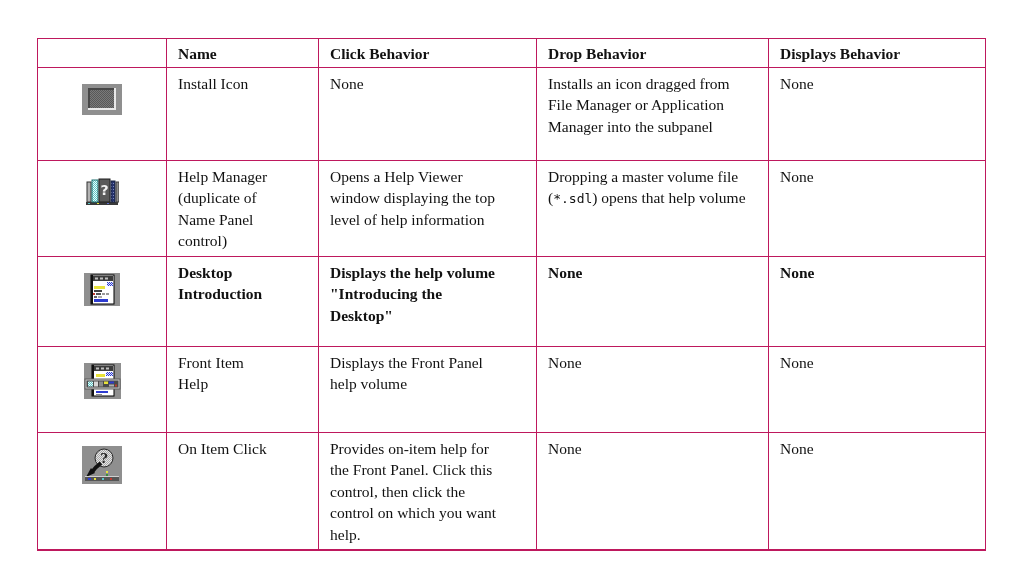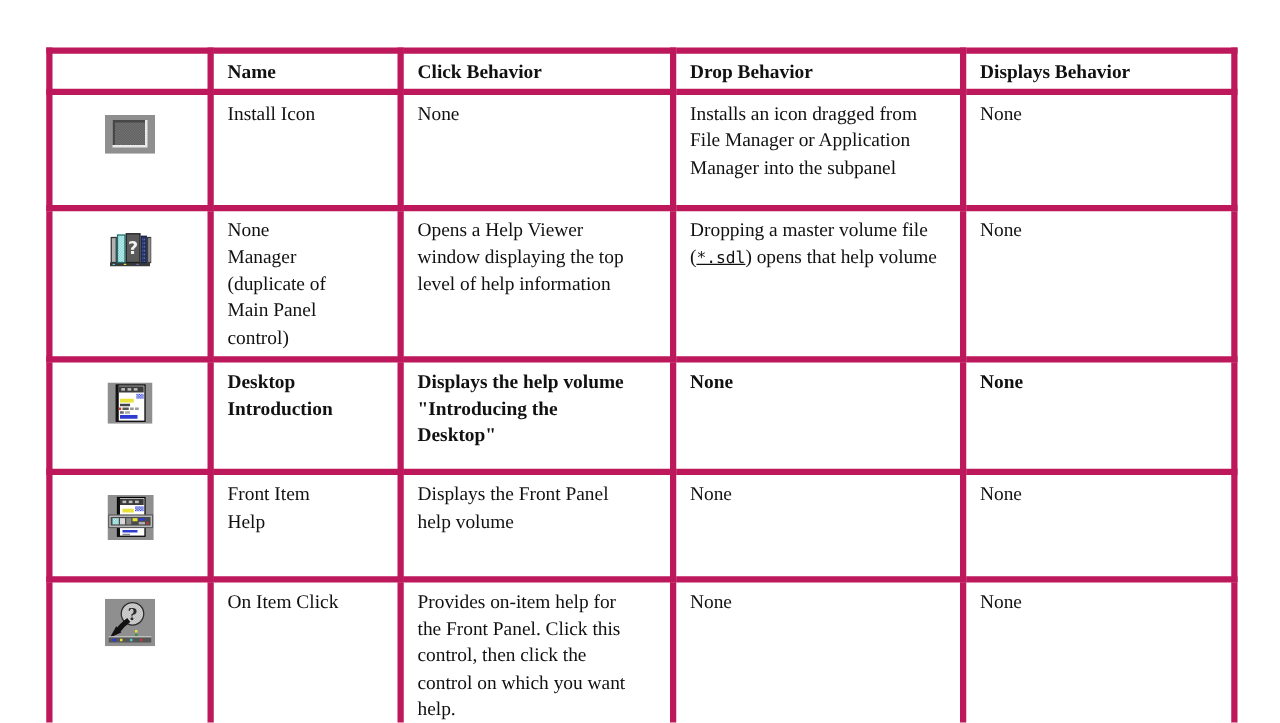--- a/index.html
+++ b/index.html
@@ -3,41 +3,41 @@
 <meta charset="utf-8">
 <style>
   html, body { margin:0; padding:0; background:#ffffff; }
   body { width:1024px; height:578px; position:relative; font-family:"Liberation Serif", serif; color:#111; }
 
   table.doc-table {
     position:absolute; left:37px; top:38px;
     width:948px; border-collapse:collapse; table-layout:fixed;
   }
   .doc-table td, .doc-table th {
-    border:5px solid #be185d;
+    border:1px solid #be185d;
     vertical-align:top; text-align:left;
     font-size:15.5px; line-height:21.5px;
     padding:5px 12px 4px 11px;
     overflow:hidden;
   }
   .doc-table th { font-weight:bold; padding-top:4px; padding-bottom:2px; }
   .doc-table tr.r-header { height:27px; }
   .doc-table tr.r-1 { height:93px;margin-top:12px; }
   .doc-table tr.r-2 { height:90px; }
   .doc-table tr.r-3 { height:90px;font-weight:bold; }
   .doc-table tr.r-4 { height:86px; }
   .doc-table tr.r-5 { height:118px; }
   .doc-table tr.r-5 td { border-bottom-width:2px; }
 
   td.icon-cell { text-align:center; padding:16px 0 0 0; }
   tr.r-5 td.icon-cell { padding-top:13px; }
   td.name-cell { padding-right:44px; }
   td.click-cell { padding-right:30px; }
 
-  .mono { font-family:"DejaVu Sans Mono", monospace; font-size:13px;text-decoration:underline; }
+  .mono { font-family:"DejaVu Sans Mono", monospace; font-size:13px; }
 
   .icon-svg { display:inline-block; vertical-align:top; }
   .defs-holder { position:absolute; width:0; height:0; overflow:hidden; }
 </style>
 </head>
 <body>
 
 <svg class="defs-holder" aria-hidden="true">
   <defs>
     <pattern id="dither-dark" width="2" height="2" patternUnits="userSpaceOnUse">
@@ -108,21 +108,21 @@
         <rect x="12" y="26" width="2" height="1" fill="#e8e23a"></rect>
         <rect x="22" y="26" width="2" height="1" fill="#5f6fd0"></rect>
         <rect x="2" y="5" width="4" height="20" fill="#b3b3b3" stroke="#333" stroke-width="1"></rect>
         <rect x="7" y="3" width="6" height="22" fill="url(#chk-cyan)" stroke="#1b6f6f" stroke-width="1"></rect>
         <rect x="14" y="2" width="11" height="23" fill="#5a5a5a" stroke="#1e1e1e" stroke-width="1"></rect>
         <text x="19.5" y="18" text-anchor="middle" font-family="DejaVu Sans, sans-serif" font-size="14" font-weight="bold" fill="#f2f2f2">?</text>
         <rect x="26" y="4" width="4" height="21" fill="url(#dots-navy)" stroke="#16203f" stroke-width="1"></rect>
         <rect x="31" y="5" width="3" height="20" fill="#8d8d8d" stroke="#3d3d3d" stroke-width="1"></rect>
       </svg>
     </td>
-    <td class="name-cell"><span>None Manager (duplicate of Main Panel control)</span></td>
+    <td class="name-cell"><span>Help Manager (duplicate of Name Panel control)</span></td>
     <td class="click-cell"><span>Opens a Help Viewer window displaying the top level of help information</span></td>
     <td><span>Dropping a master volume file (</span><span class="mono">*.sdl</span><span>) opens that help volume</span></td>
     <td><span>None</span></td>
   </tr>
 
   <tr class="r-3">
     <td class="icon-cell">
       <svg class="icon-svg" width="36" height="33" viewBox="0 0 36 33">
         <rect width="36" height="33" fill="#8f8f8f"></rect>
         <rect x="7" y="2" width="23" height="29" fill="#ffffff" stroke="#000" stroke-width="1"></rect>

